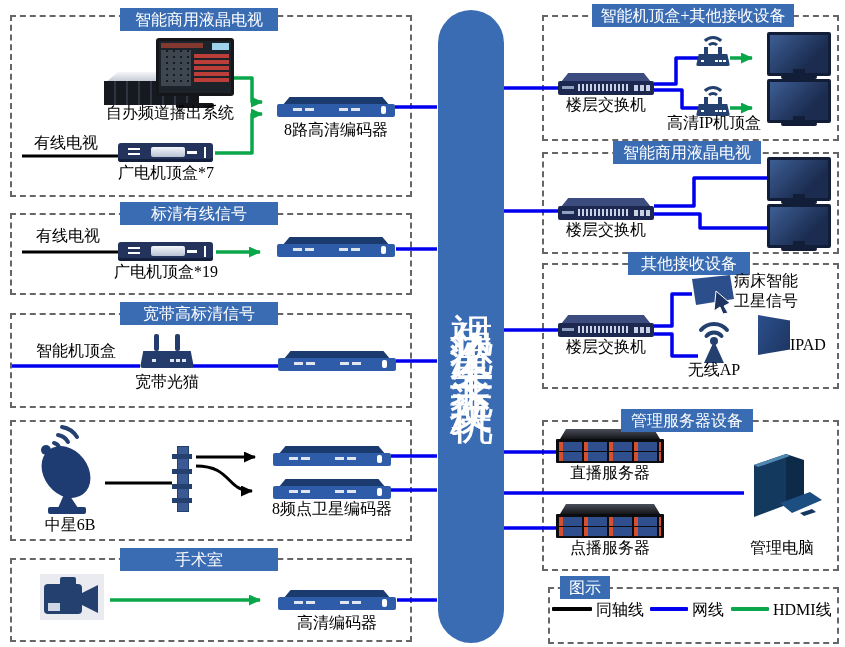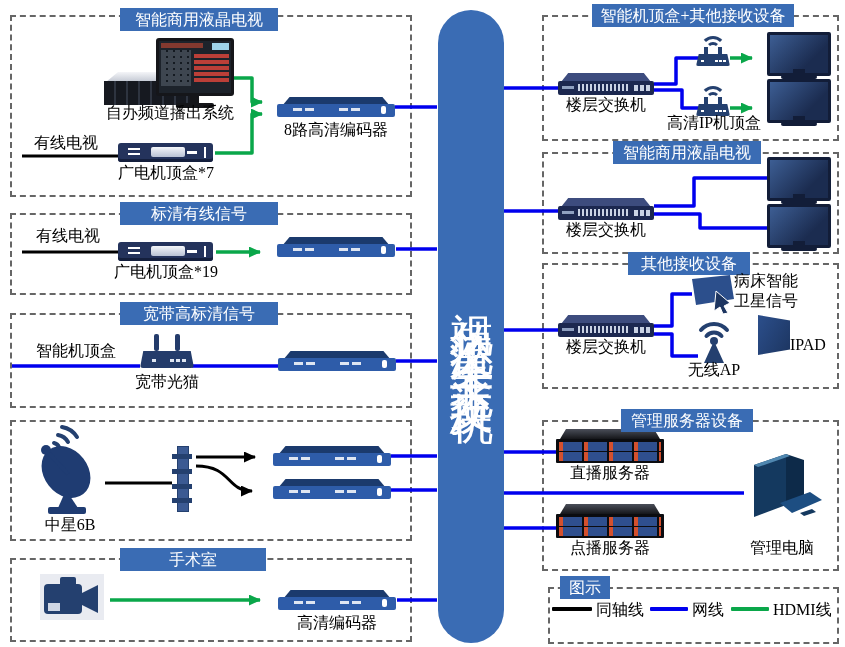--- a/index.html
+++ b/index.html
@@ -164,21 +164,21 @@
     </g>
   </svg>
 
   <div id="pill">
     <span>视频流汇集全千兆交换机</span>
   </div>
 
   <div class="gtitle" style="left:120px;top:8px;width:158px">智能商用液晶电视</div>
   <div class="gtitle" style="left:120px;top:202px;width:158px">标清有线信号</div>
   <div class="gtitle" style="left:120px;top:302px;width:158px">宽带高标清信号</div>
-  <div class="gtitle" style="left:120px;top:548px;width:146px">手术室</div>
+  <div class="gtitle" style="left:120px;top:548px;width:158px">手术室</div>
   <div class="gtitle" style="left:592px;top:4px;width:202px">智能机顶盒+其他接收设备</div>
   <div class="gtitle" style="left:613px;top:141px;width:148px">智能商用液晶电视</div>
   <div class="gtitle" style="left:628px;top:252px;width:122px">其他接收设备</div>
   <div class="gtitle" style="left:621px;top:409px;width:132px">管理服务器设备</div>
   <div class="gtitle" style="left:560px;top:576px;width:50px">图示</div>
 
   <div class="dev bcast" style="left:104px;top:38px">
     <i class="st"></i>
       <i class="sf"></i>
       <i class="mn"></i>
@@ -262,20 +262,21 @@
       <i class="b"></i>
       <i class="d"></i>
       <i class="l"></i>
   </div>
   <div class="dev enc" style="left:273px;top:479px">
     <i class="t"></i>
       <i class="b"></i>
       <i class="d"></i>
       <i class="l"></i>
   </div>
+  <div class="lbl c" style="left:262px;top:499px;width:140px">8频点卫星编码器</div>
 
   <svg class="dev" style="left:38px;top:572px" width="68" height="50" viewBox="0 0 68 50">
     <rect x="2" y="2" width="64" height="46" fill="#e9ebf1"></rect>
     <rect x="22" y="5" width="16" height="9" rx="2" fill="#24406f"></rect>
     <rect x="6" y="12" width="38" height="30" rx="4" fill="#24406f"></rect>
     <path d="M44 21 L60 13 V41 L44 33 Z" fill="#24406f"></path>
     <rect x="10" y="31" width="12" height="8" fill="#cfd6e4"></rect>
   </svg>
   <div class="dev enc" style="left:278px;top:590px">
     <i class="t"></i>

